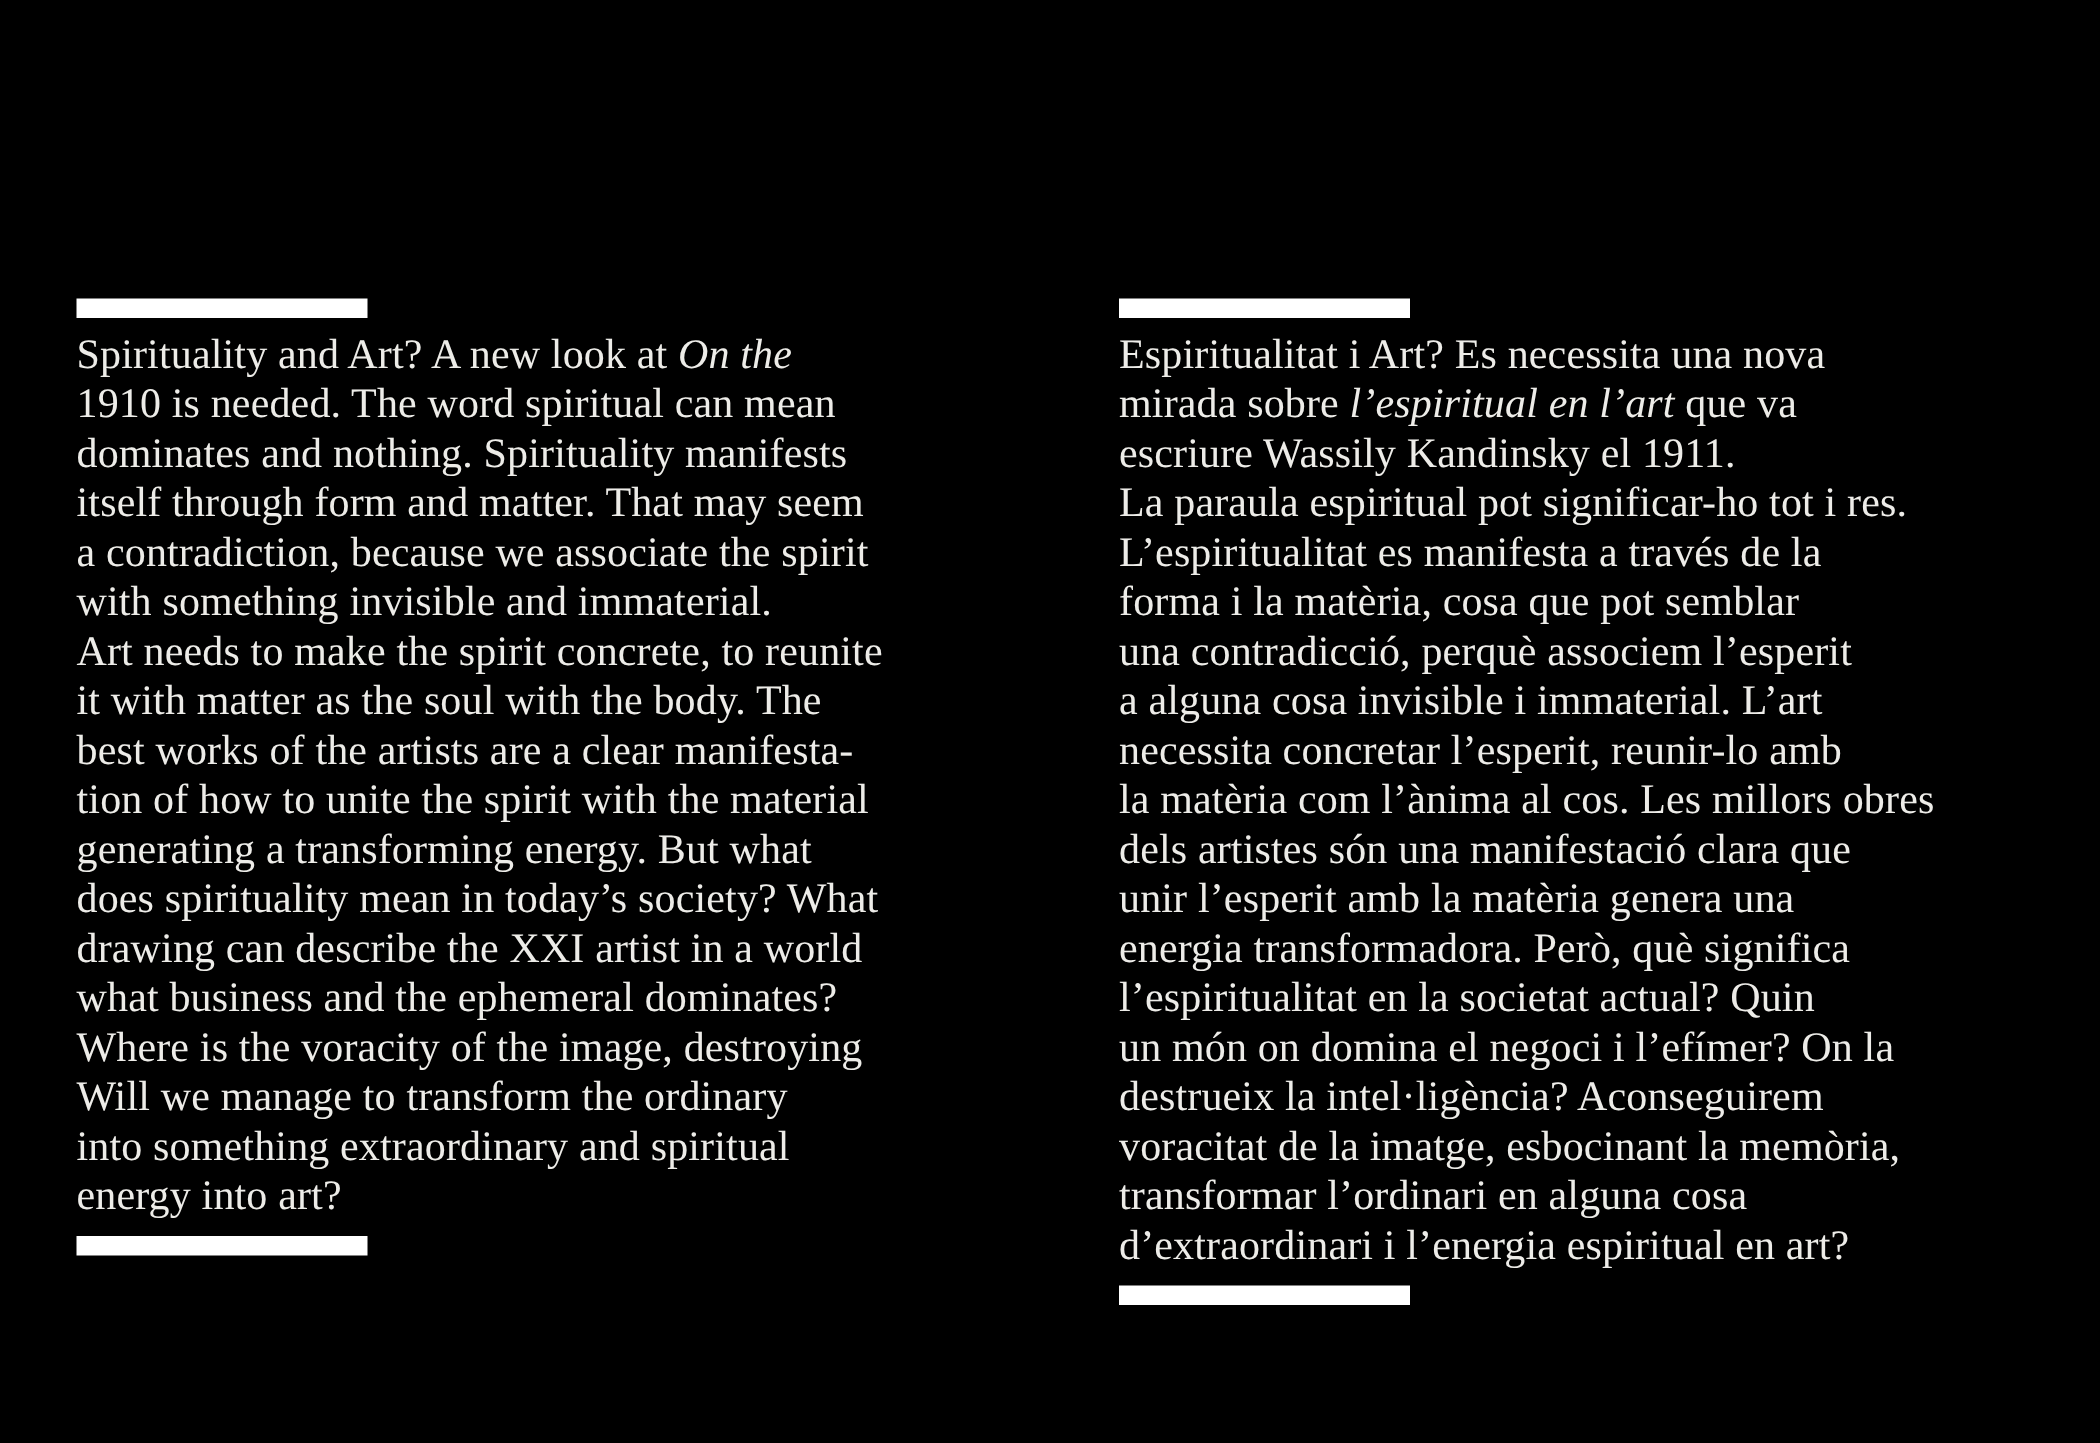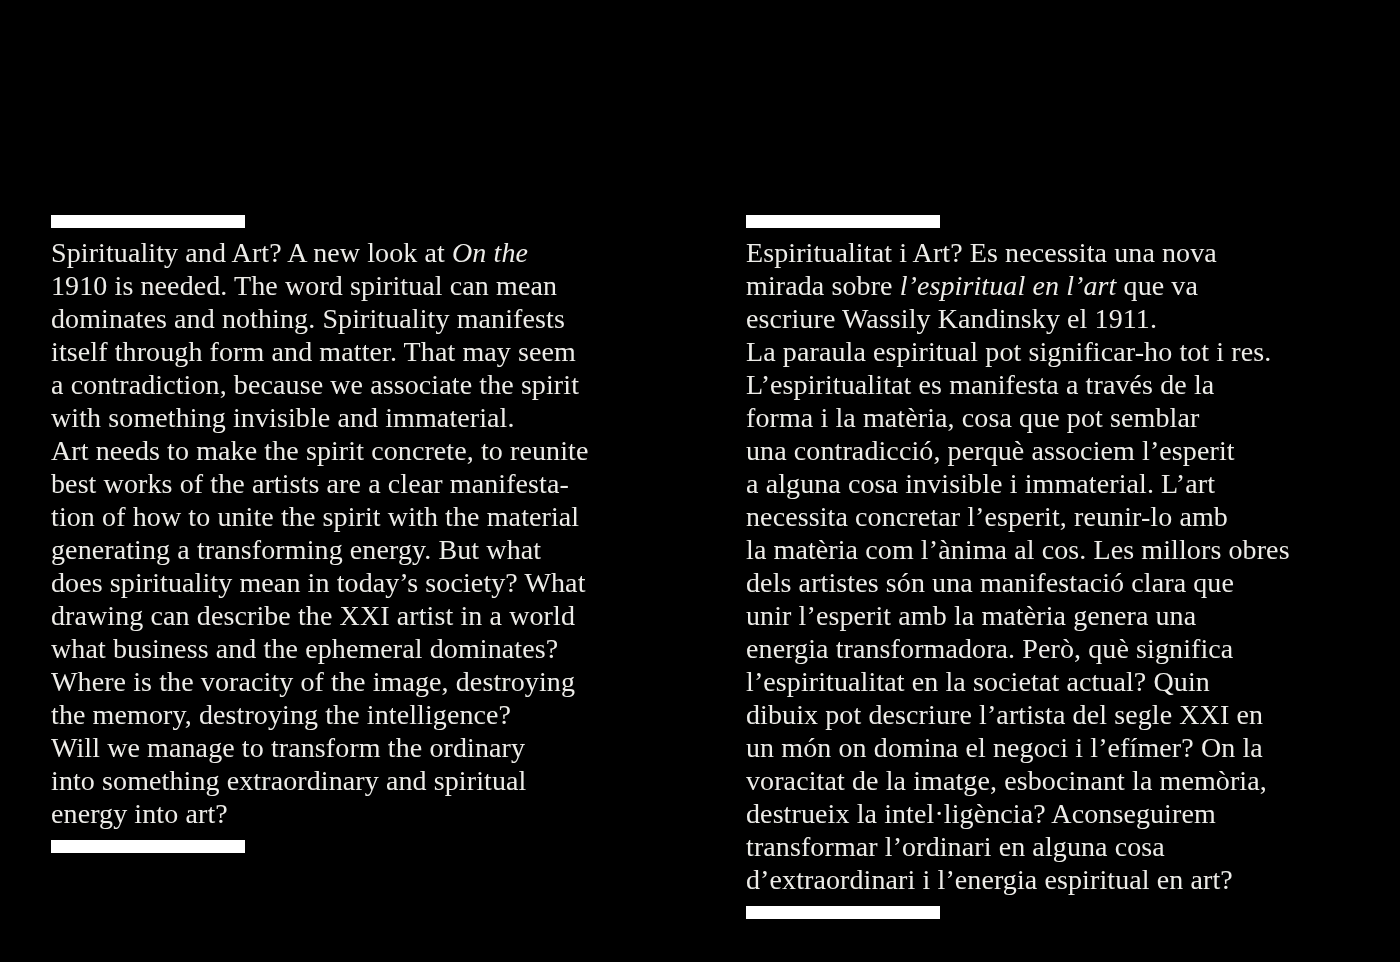--- a/index.html
+++ b/index.html
@@ -14,21 +14,21 @@
     overflow: hidden;
     font-family: "Liberation Serif", serif;
   }
   .page {
     position: absolute;
     inset: 0;
     background: #000000;
   }
   .column {
     position: absolute;
-    top: 215px;
+    top: 199px;
   }
   .column-left  { left: 51px;  }
   .column-right { left: 746px; }
   .rule {
     width: 194px;
     height: 13px;
     background: #ffffff;
   }
   .rule-top    { margin-bottom: 8px; }
   .rule-bottom { margin-top: 10px; }
@@ -50,28 +50,28 @@
   <div class="column column-left">
     <div class="rule rule-top"></div>
     <div class="paragraph">
         <div class="line"><span>Spirituality and Art? A new look at </span><span class="it">On the</span></div>
         <div class="line"><span>1910 is needed. The word spiritual can mean</span></div>
         <div class="line"><span>dominates and nothing. Spirituality manifests</span></div>
         <div class="line"><span>itself through form and matter. That may seem</span></div>
         <div class="line"><span>a contradiction, because we associate the spirit</span></div>
         <div class="line"><span>with something invisible and immaterial.</span></div>
         <div class="line"><span>Art needs to make the spirit concrete, to reunite</span></div>
+        <div class="line"><span>it with matter as the soul with the body. The</span></div>
         <div class="line"><span>best works of the artists are a clear manifesta-</span></div>
         <div class="line"><span>tion of how to unite the spirit with the material</span></div>
         <div class="line"><span>generating a transforming energy. But what</span></div>
         <div class="line"><span>does spirituality mean in today’s society? What</span></div>
         <div class="line"><span>drawing can describe the XXI artist in a world</span></div>
         <div class="line"><span>what business and the ephemeral dominates?</span></div>
         <div class="line"><span>Where is the voracity of the image, destroying</span></div>
-        <div class="line"><span>the memory, destroying the intelligence?</span></div>
         <div class="line"><span>Will we manage to transform the ordinary</span></div>
         <div class="line"><span>into something extraordinary and spiritual</span></div>
         <div class="line"><span>energy into art?</span></div>
       </div>
     <div class="rule rule-bottom"></div>
   </div>
 
   <div class="column column-right">
     <div class="rule rule-top"></div>
     <div class="paragraph">
@@ -82,23 +82,22 @@
         <div class="line"><span>L’espiritualitat es manifesta a través de la</span></div>
         <div class="line"><span>forma i la matèria, cosa que pot semblar</span></div>
         <div class="line"><span>una contradicció, perquè associem l’esperit</span></div>
         <div class="line"><span>a alguna cosa invisible i immaterial. L’art</span></div>
         <div class="line"><span>necessita concretar l’esperit, reunir-lo amb</span></div>
         <div class="line"><span>la matèria com l’ànima al cos. Les millors obres</span></div>
         <div class="line"><span>dels artistes són una manifestació clara que</span></div>
         <div class="line"><span>unir l’esperit amb la matèria genera una</span></div>
         <div class="line"><span>energia transformadora. Però, què significa</span></div>
         <div class="line"><span>l’espiritualitat en la societat actual? Quin</span></div>
-        <div class="line"><span>dibuix pot descriure l’artista del segle XXI en</span></div>
         <div class="line"><span>un món on domina el negoci i l’efímer? On la</span></div>
+        <div class="line"><span>destrueix la intel·ligència? Aconseguirem</span></div>
         <div class="line"><span>voracitat de la imatge, esbocinant la memòria,</span></div>
-        <div class="line"><span>destrueix la intel·ligència? Aconseguirem</span></div>
         <div class="line"><span>transformar l’ordinari en alguna cosa</span></div>
         <div class="line"><span>d’extraordinari i l’energia espiritual en art?</span></div>
       </div>
     <div class="rule rule-bottom"></div>
   </div>
 
 </div>
 
 </body></html>

